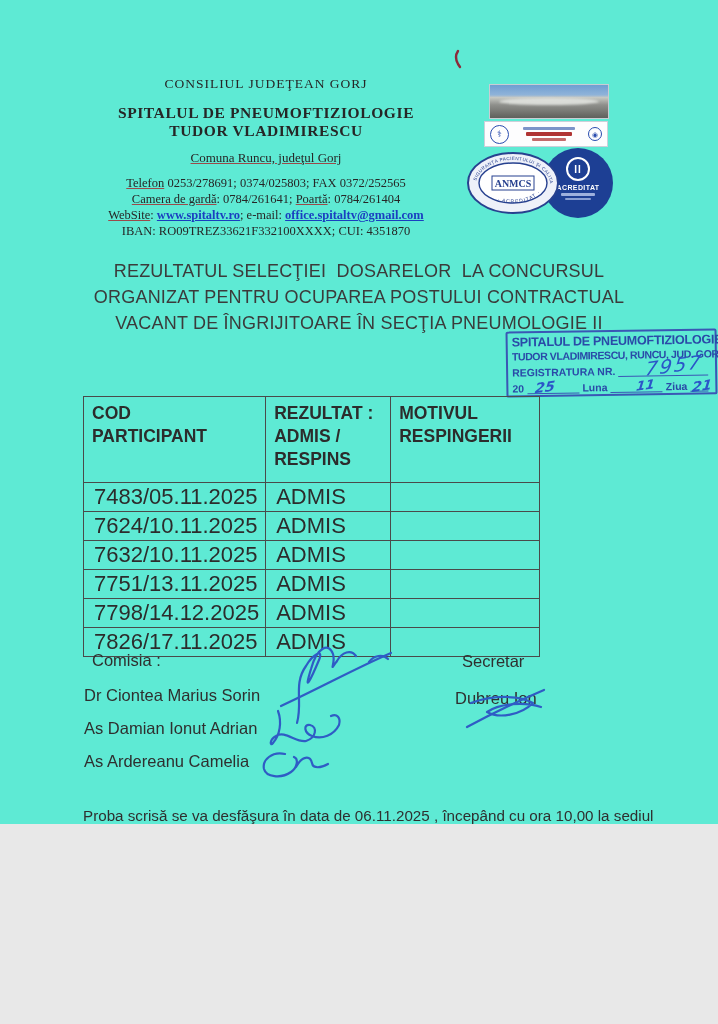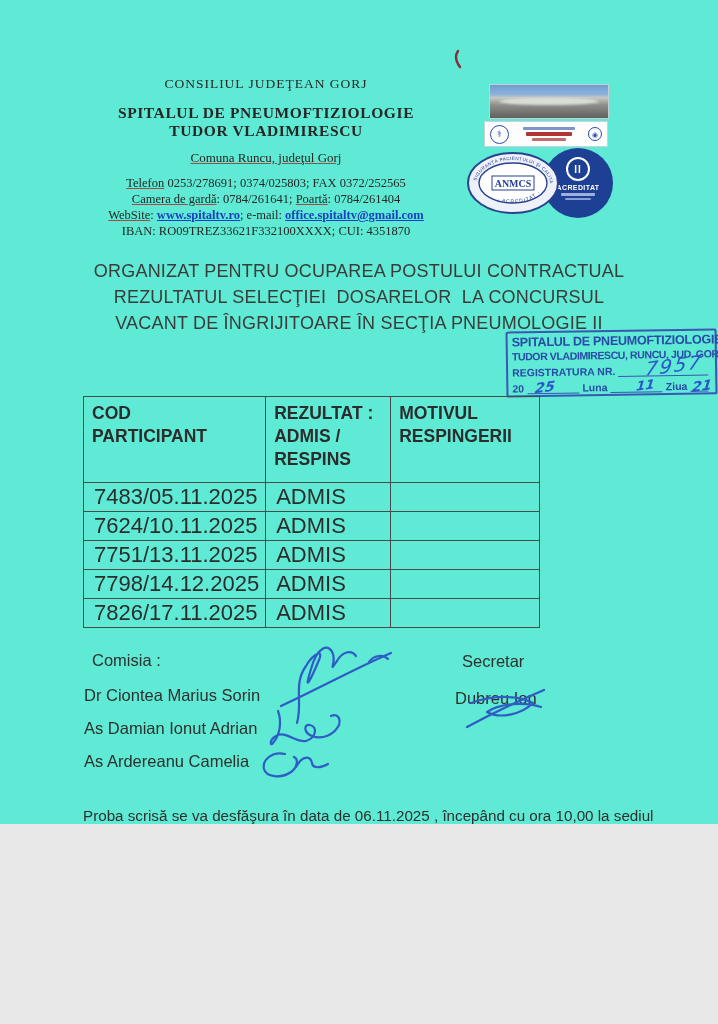--- a/index.html
+++ b/index.html
@@ -119,22 +119,22 @@
       <textPath href="#arcTop" startOffset="4%">SIGURANŢA PACIENTULUI ŞI CALITATEA SERVICIILOR</textPath>
     </text>
     <text font-size="5" fill="#27418f" font-family="Liberation Sans, sans-serif" letter-spacing="1">
       <textPath href="#arcBot" startOffset="30%">· ACREDITAT ·</textPath>
     </text>
     <rect x="26" y="25" width="42" height="14" fill="#ffffff" stroke="#27418f" stroke-width="1"></rect>
     <text x="47" y="35.5" text-anchor="middle" font-size="10" font-weight="bold" fill="#27418f" font-family="Liberation Serif, serif">ANMCS</text>
   </svg>
 
   <div class="title">
+    <div>REZULTATUL SELECŢIEI  DOSARELOR  LA CONCURSUL</div>
     <div>ORGANIZAT PENTRU OCUPAREA POSTULUI CONTRACTUAL</div>
-    <div>REZULTATUL SELECŢIEI  DOSARELOR  LA CONCURSUL</div>
     <div>VACANT DE ÎNGRIJITOARE ÎN SECŢIA PNEUMOLOGIE II</div>
   </div>
 
   <div class="stamp">
     <div class="s1">SPITALUL DE PNEUMOFTIZIOLOGIE</div>
     <div class="s2">TUDOR VLADIMIRESCU, RUNCU, JUD. GORJ</div>
     <div class="row">
       <span>REGISTRATURA NR.</span>
       <span class="fill">
         <span class="hand reg">7957</span>
@@ -174,20 +174,25 @@
       </tr>
     </thead>
     <tbody>
       <tr>
           <td>7483/05.11.2025</td>
           <td>ADMIS</td>
           <td></td>
         </tr>
       <tr>
           <td>7624/10.11.2025</td>
+          <td>ADMIS</td>
+          <td></td>
+        </tr>
+      <tr>
+          <td>7632/10.11.2025</td>
           <td>ADMIS</td>
           <td></td>
         </tr>
       <tr>
           <td>7751/13.11.2025</td>
           <td>ADMIS</td>
           <td></td>
         </tr>
       <tr>
           <td>7798/14.12.2025</td>

